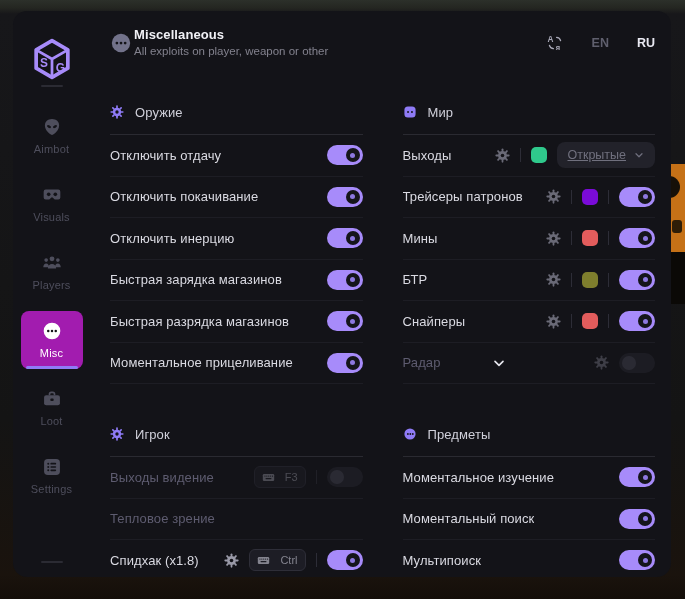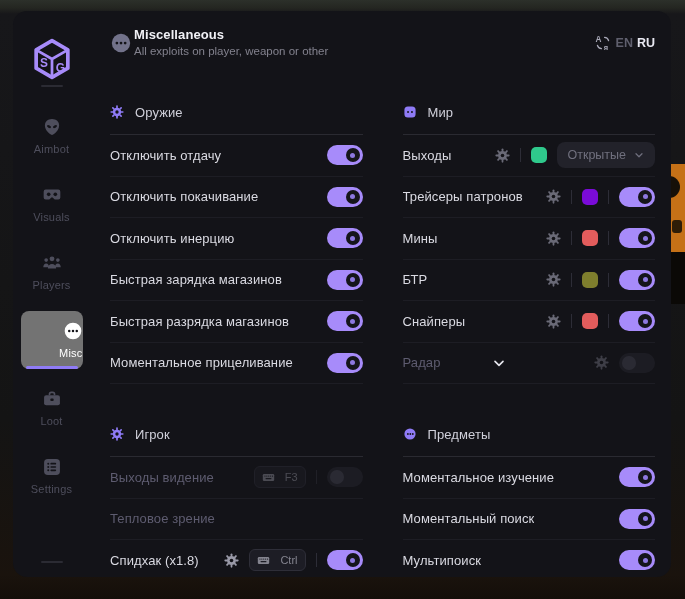--- a/index.html
+++ b/index.html
@@ -22,36 +22,36 @@
     color:#d6d6de;
   }
   
   .logo-cell{display:flex;align-items:flex-end;justify-content:center;padding-bottom:0;}
   .logo-cell svg{width:44px;height:44px;margin-bottom:-6px;}
   .hdr{display:flex;align-items:center;padding:0 16px 0 0;}
   .hdr-ico{width:22px;height:22px;margin-left:20px;flex:none;}
   .hdr-text{margin-left:2px;line-height:1;}
   .hdr-title{font-size:13px;font-weight:bold;color:#f1f1f6;margin-bottom:5px;letter-spacing:.1px;}
   .hdr-sub{font-size:11.5px;color:#83828e;}
-  .hdr-right{margin-left:auto;display:flex;align-items:center;gap:4px;}
+  .hdr-right{margin-left:auto;display:flex;align-items:center;gap:28px;}
   .lang{font-size:12.5px;font-weight:bold;color:#5f5f6d;cursor:default;}
   .lang.active{color:#e9e9f2;}
   .tr-ico{width:18px;height:18px;color:#a9a9b8;}
 
   
   .sidebar{display:flex;flex-direction:column;align-items:center;}
   .sb-divider{width:22px;height:2px;border-radius:1px;background:#2b2b33;margin:10px 0 20px;}
   .sb-divider.bottom{margin:auto 0 14px;}
   .sb-item{
     width:62px;height:58px;margin-bottom:10px;border-radius:8px;
     display:flex;flex-direction:column;align-items:center;justify-content:center;gap:6px;
     color:#4e4e5c;font-size:11px;letter-spacing:.2px;position:relative;flex:none;
   }
   .sb-item svg{width:20px;height:20px;}
-  .sb-item.active{background:#737373;color:#ffffff;align-items:flex-end;}
+  .sb-item.active{background:#a21caf;color:#ffffff;}
   .sb-item.active::after{content:"";position:absolute;left:5px;right:5px;bottom:0;height:3px;border-radius:2px;background:#8f7bf6;}
 
   
   .content{display:flex;gap:40px;padding:0 16px 0 20px;overflow:hidden;}
   .col{flex:1;min-width:0;}
   .sec-title{display:flex;align-items:center;gap:11px;height:20px;margin:27px 0 12px;}
   .sec-title.later{margin-top:40px;}
   .sec-title svg{width:14px;height:14px;color:#8f7bf6;flex:none;}
   .sec-title span{font-size:13px;color:#d0d0da;letter-spacing:.1px;}
   .rows{border-top:1px solid #2a2a31;}
@@ -65,21 +65,21 @@
   .gear.bright{color:#9a9aa8;}
   .chev-mid{width:16px;height:16px;color:#e8e8ef;margin-left:50px;margin-right:auto;}
 
   
   .toggle{width:36px;height:20px;border-radius:10px;background:#26262f;position:relative;flex:none;}
   .toggle .knob{position:absolute;left:3px;top:3px;width:14px;height:14px;border-radius:50%;background:#42424f;}
   .toggle.on{background:#a78bfa;}
   .toggle.on .knob{left:auto;right:3px;background:#15151b;}
   .toggle.on .knob::after{content:"";position:absolute;inset:4.5px;border-radius:50%;background:#8d78e0;}
   .swatch{width:16px;height:16px;border-radius:5px;flex:none;}
-  .dropdown{background:#22222a;border-radius:8px;height:26px;display:flex;align-items:center;gap:7px;padding:0 10px;color:#70707e;font-size:12.5px;flex:none;}
+  .dropdown{background:#22222a;border-radius:8px;height:26px;display:flex;align-items:center;gap:7px;padding:0 10px;color:#70707e;font-size:12.5px;flex:none;text-decoration:underline;}
   .dropdown svg{width:12px;height:12px;}
   .keybind{background:#1d1d25;border:1px solid #2e2e38;border-radius:6px;height:20px;display:flex;align-items:center;gap:10px;padding:0 7px;color:#84848f;font-size:11px;flex:none;}
   .keybind svg{width:13px;height:13px;color:#84848f;}
   .hidden-defs{position:absolute;width:0;height:0;overflow:hidden;}
 </style>
 </head>
 <body>
 
 <svg class="hidden-defs" xmlns="http://www.w3.org/2000/svg">
   <defs>

